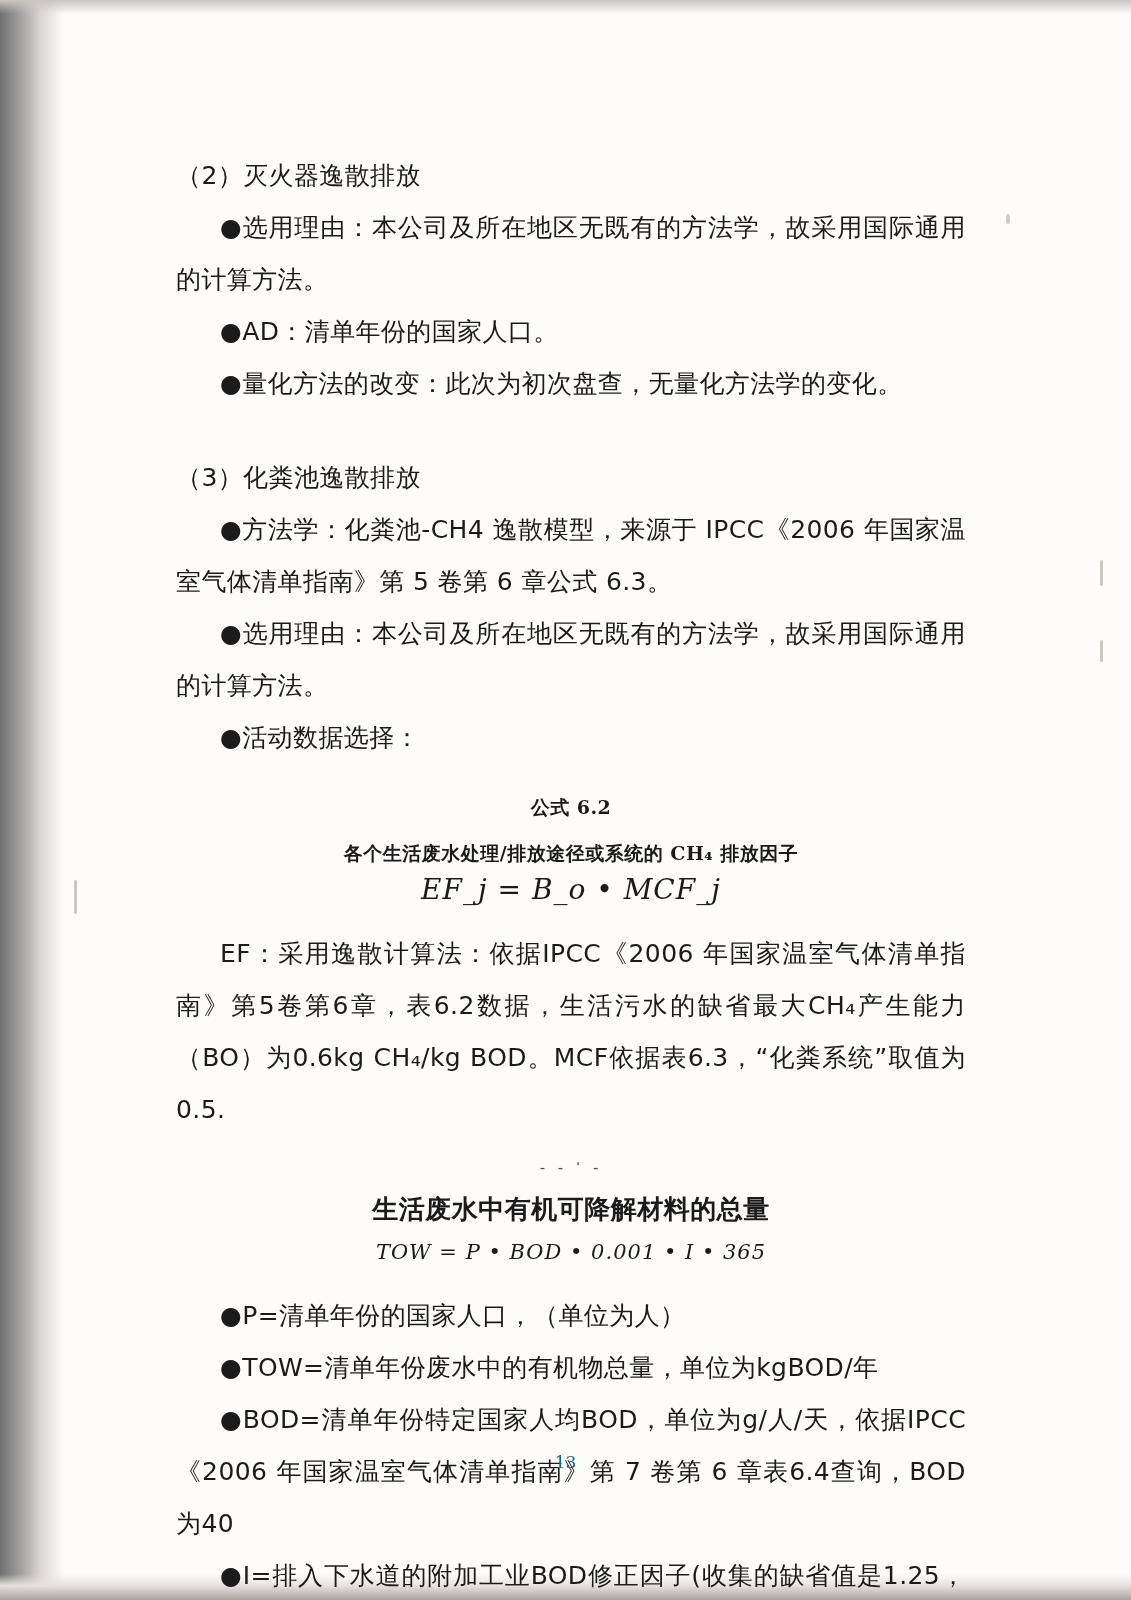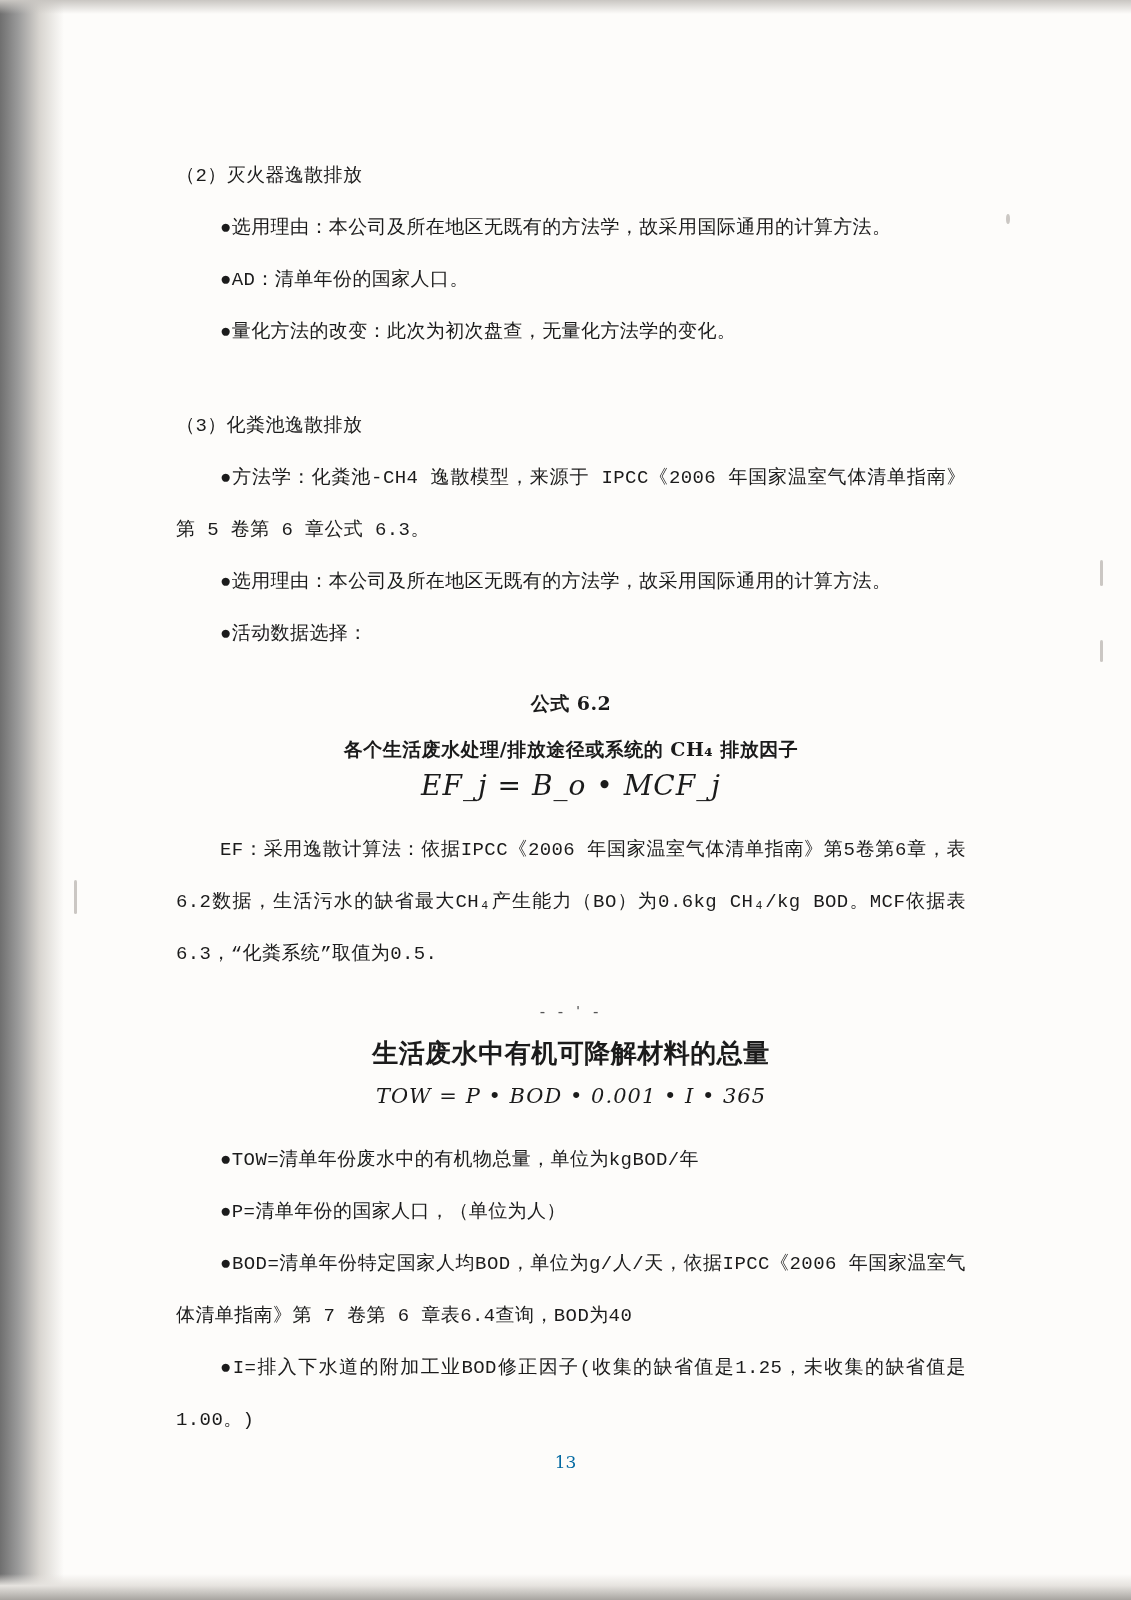--- a/index.html
+++ b/index.html
@@ -42,26 +42,25 @@
     opacity: .75;
   }
   .content {
     position: absolute;
     left: 176px;
     top: 150px;
     width: 790px;
   }
   p {
     margin: 0 0 0 0;
-    font-size: 19px;
+    font-size: 25px;
     line-height: 52px;
     letter-spacing: .4px;
     text-align: justify;
     text-justify: inter-character;
-    font-family: Liberation Mono, monospace;
   }
   .indent { text-indent: 44px; }
   .gap-lg { margin-top: 42px; }
   .bullet-line { text-indent: 44px; }
   .formula-title {
     font-family: "DejaVu Serif", "Liberation Serif", serif;
     font-weight: 700;
     font-size: 19px;
     line-height: 34px;
     text-align: center;
@@ -137,21 +136,21 @@
     </div>
 
     <p class="indent">EF：采用逸散计算法：依据IPCC《2006 年国家温室气体清单指南》第5卷第6章，表6.2数据，生活污水的缺省最大CH₄产生能力（BO）为0.6kg CH₄/kg BOD。MCF依据表6.3，“化粪系统”取值为0.5.</p>
 
     <div class="blk">
       <div class="dots">- - ' -</div>
       <div class="formula-title big">生活废水中有机可降解材料的总量</div>
       <div class="formula-math big">TOW = P • BOD • 0.001 • I • 365</div>
     </div>
 
+    <p class="bullet-line">●P=清单年份的国家人口，（单位为人）</p>
     <p class="bullet-line">●TOW=清单年份废水中的有机物总量，单位为kgBOD/年</p>
-    <p class="bullet-line">●P=清单年份的国家人口，（单位为人）</p>
     <p class="bullet-line">●BOD=清单年份特定国家人均BOD，单位为g/人/天，依据IPCC《2006 年国家温室气体清单指南》第 7 卷第 6 章表6.4查询，BOD为40</p>
     <p class="bullet-line">●I=排入下水道的附加工业BOD修正因子(收集的缺省值是1.25，未收集的缺省值是1.00。)</p>
 
   </div>
 
   <div class="pagenum">13</div>
 </div>
 
 </body></html>

